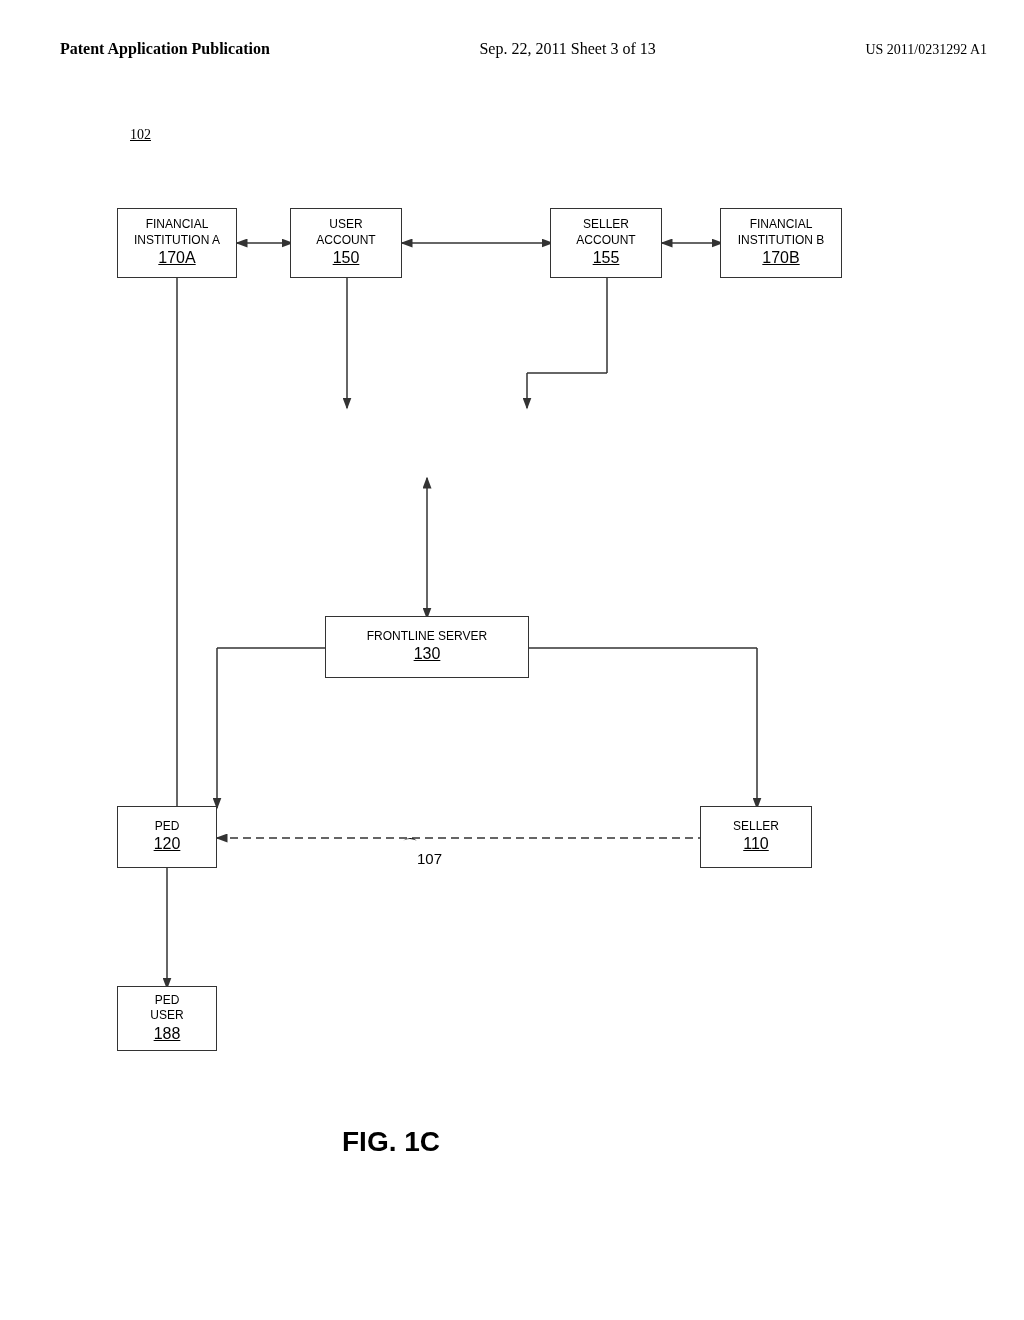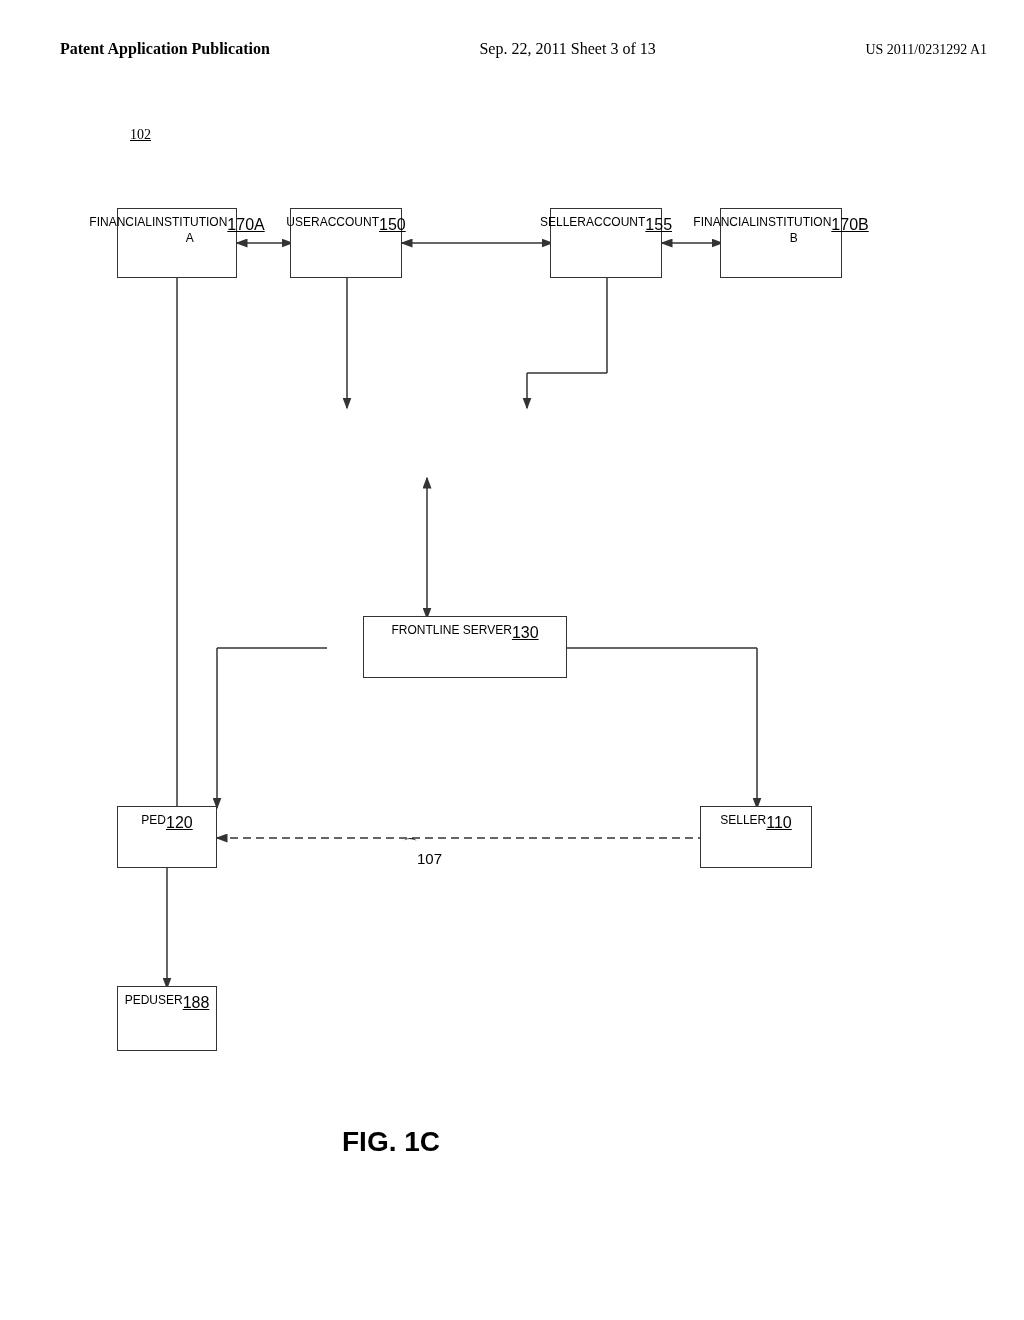--- a/index.html
+++ b/index.html
@@ -48,22 +48,22 @@
       text-decoration: underline;
       margin-top: 9px;
     }
 
     
     .box {
       position: absolute;
       border: 1.5px solid #333;
       background: #fff;
       display: flex;
-      flex-direction: row;
-      align-items: flex-start;
+      flex-direction: column;
+      align-items: center;
       justify-content: center;
       text-align: center;
       font-size: 12px;
       font-family: Arial, sans-serif;
       padding: 6px 4px;
       line-height: 1.3;
     }
     .box .ref-num {
       font-size: 16px;
       text-decoration: underline;
@@ -159,21 +159,21 @@
     <span class="ref-num">155</span>
   </div>
 
   <div class="box" style="left:658px; top:120px; width:122px; height:70px;">
     <span>FINANCIAL</span>
     <span>INSTITUTION B</span>
     <span class="ref-num">170B</span>
   </div>
 
 
-  <div class="box" style="left:263px; top:528px; width:204px; height:62px;margin-left:38px;">
+  <div class="box" style="left:263px; top:528px; width:204px; height:62px;">
     <span>FRONTLINE SERVER</span>
     <span class="ref-num">130</span>
   </div>
 
   <div class="box" style="left:55px; top:718px; width:100px; height:62px;">
     <span>PED</span>
     <span class="ref-num">120</span>
   </div>
 
   <div class="box" style="left:638px; top:718px; width:112px; height:62px;">

